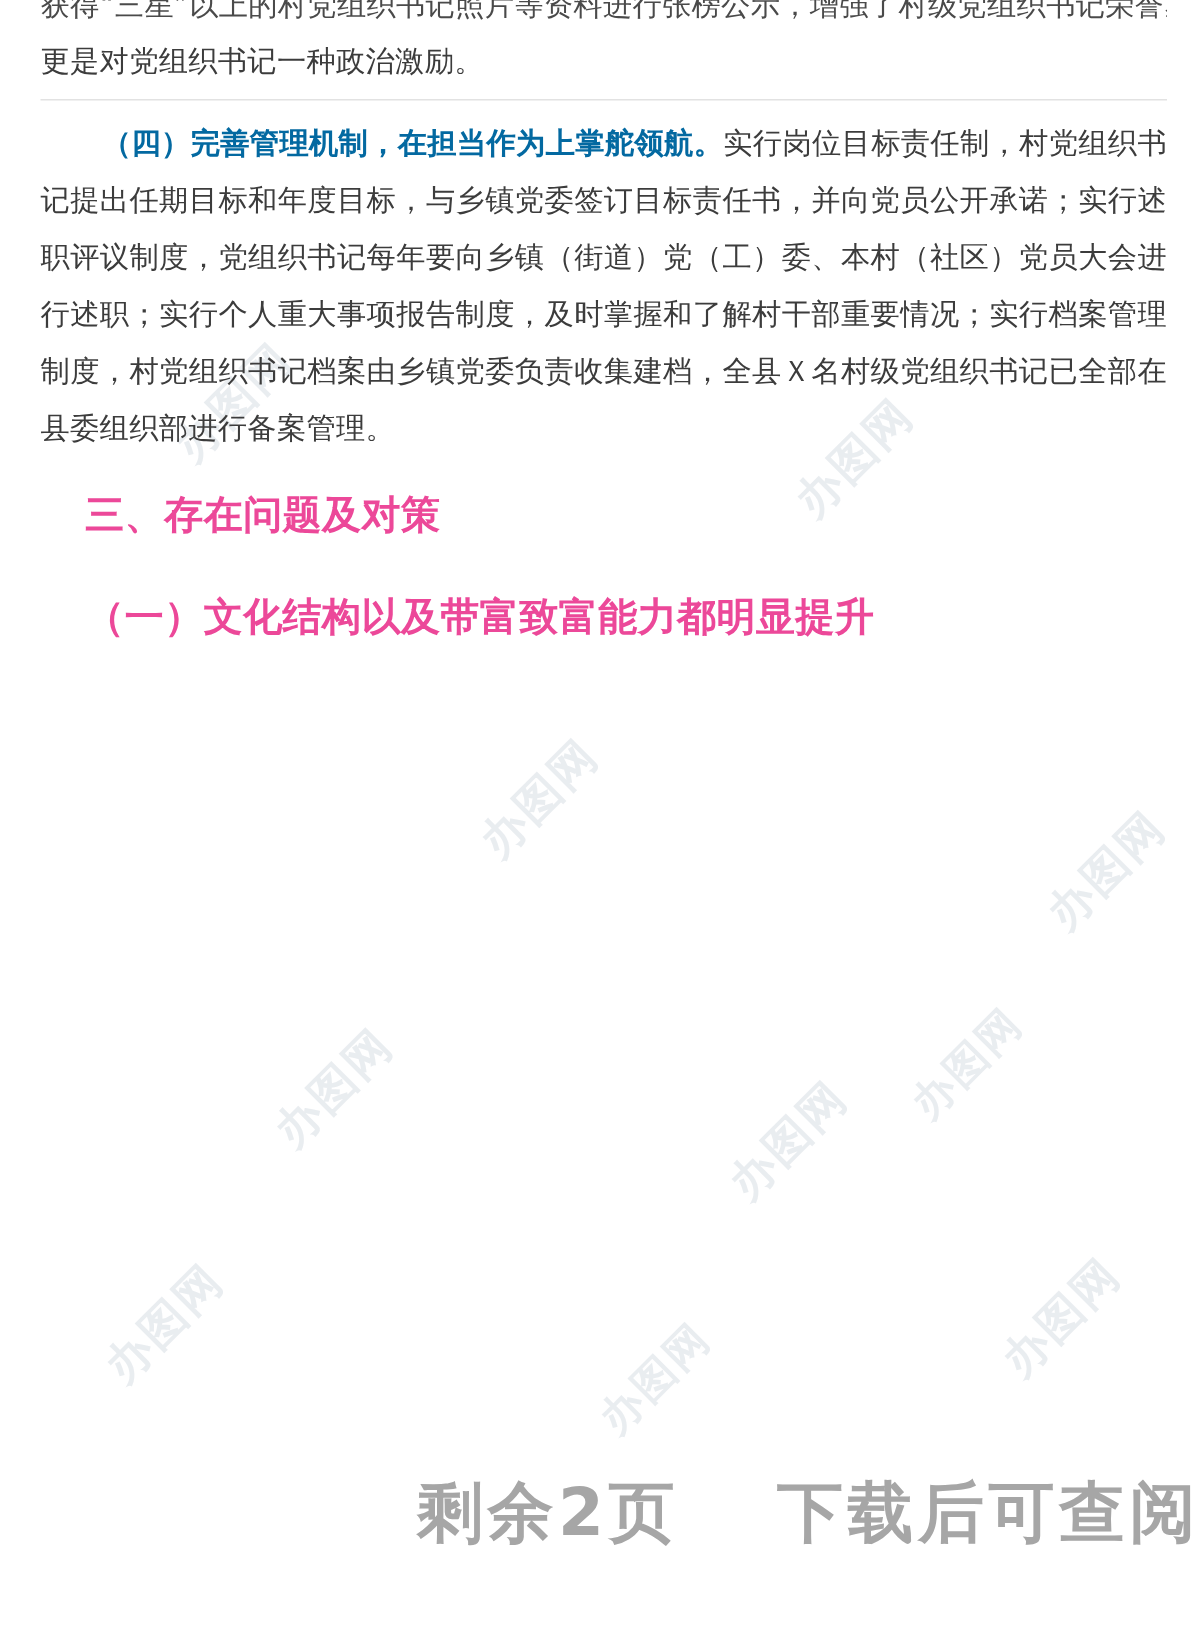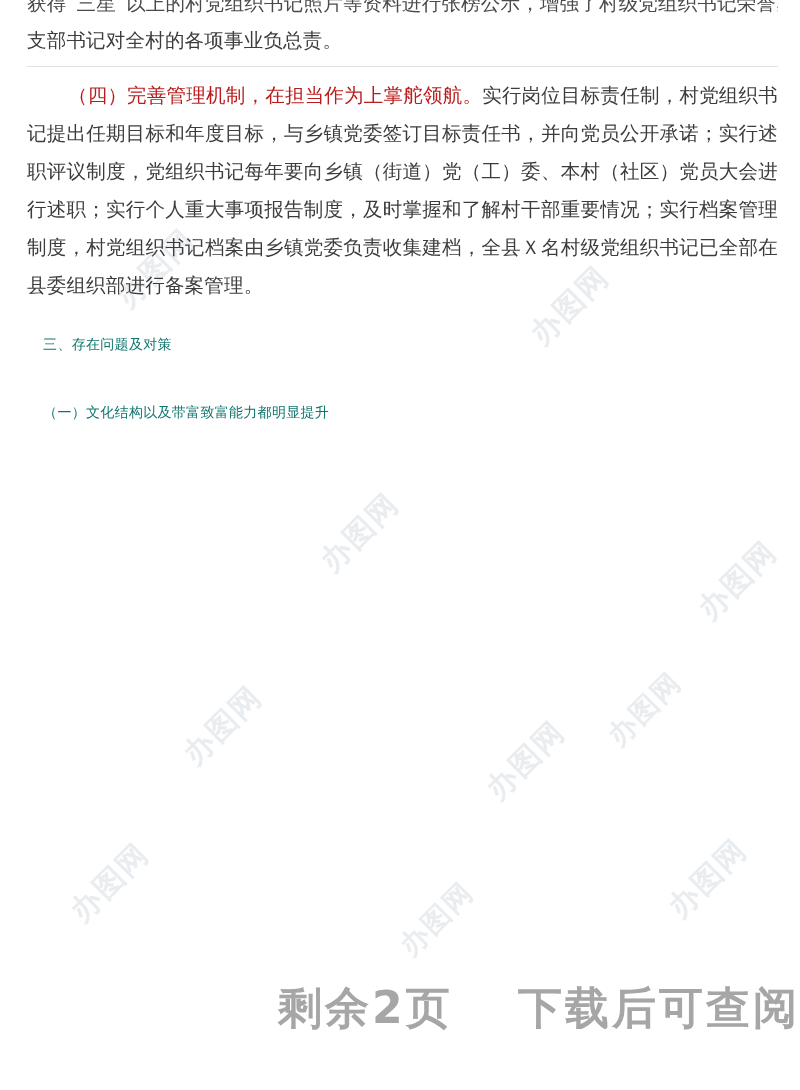--- a/index.html
+++ b/index.html
@@ -78,34 +78,34 @@
   }
 
   .sep {
     border: 0;
     border-top: 1px solid #e2e2e2;
     margin: 6px 0 10px 0;
   }
 
   h3.heading {
     margin: 0;
-    font-size: 14px;
+    font-size: 26px;
     line-height: 38px;
-    font-weight: 400;
-    color: #0f766e;
+    font-weight: 700;
+    color: #ec4899;
     text-indent: 2.1em;
     letter-spacing: 0.3px;
   }
   h3.heading.tight {
     text-indent: 1.15em;
   }
 
   .lead {
-    font-weight: 400;
-    color: #b91c1c;
+    font-weight: 700;
+    color: #0369a1;
   }
 
   .gap-sm { height: 10px; }
   .gap-md { height: 20px; }
 
   
   .footer {
     position: absolute;
     left: 0;
     right: 0;
@@ -140,21 +140,21 @@
     <span class="wm" style="left:660px; top:858px; font-size:30px;">办图网</span>
     <span class="wm" style="left:392px; top:900px; font-size:28px;">办图网</span>
   </div>
 
   <div class="doc">
 
     <div class="line-clip">
       <div class="inner">获得“三星”以上的村党组织书记照片等资料进行张榜公示，增强了村级党组织书记荣誉感，</div>
     </div>
 
-    <p class="body">支部书记对全村的各项事业负总责。</p>
+    <p class="body">更是对党组织书记一种政治激励。</p>
 
     <hr class="sep">
 
     <p class="body indent"><span class="lead">（四）完善管理机制，在担当作为上掌舵领航。</span><span>实行岗位目标责任制，村党组织书记提出任期目标和年度目标，与乡镇党委签订目标责任书，并向党员公开承诺；实行述职评议制度，党组织书记每年要向乡镇（街道）党（工）委、本村（社区）党员大会进行述职；实行个人重大事项报告制度，及时掌握和了解村干部重要情况；实行档案管理制度，村党组织书记档案由乡镇党委负责收集建档，全县Ｘ名村级党组织书记已全部在县委组织部进行备案管理。</span></p>
 
     <div class="gap-md"></div>
 
     <h3 class="heading tight">三、存在问题及对策</h3>
 
     <div class="gap-sm"></div>

